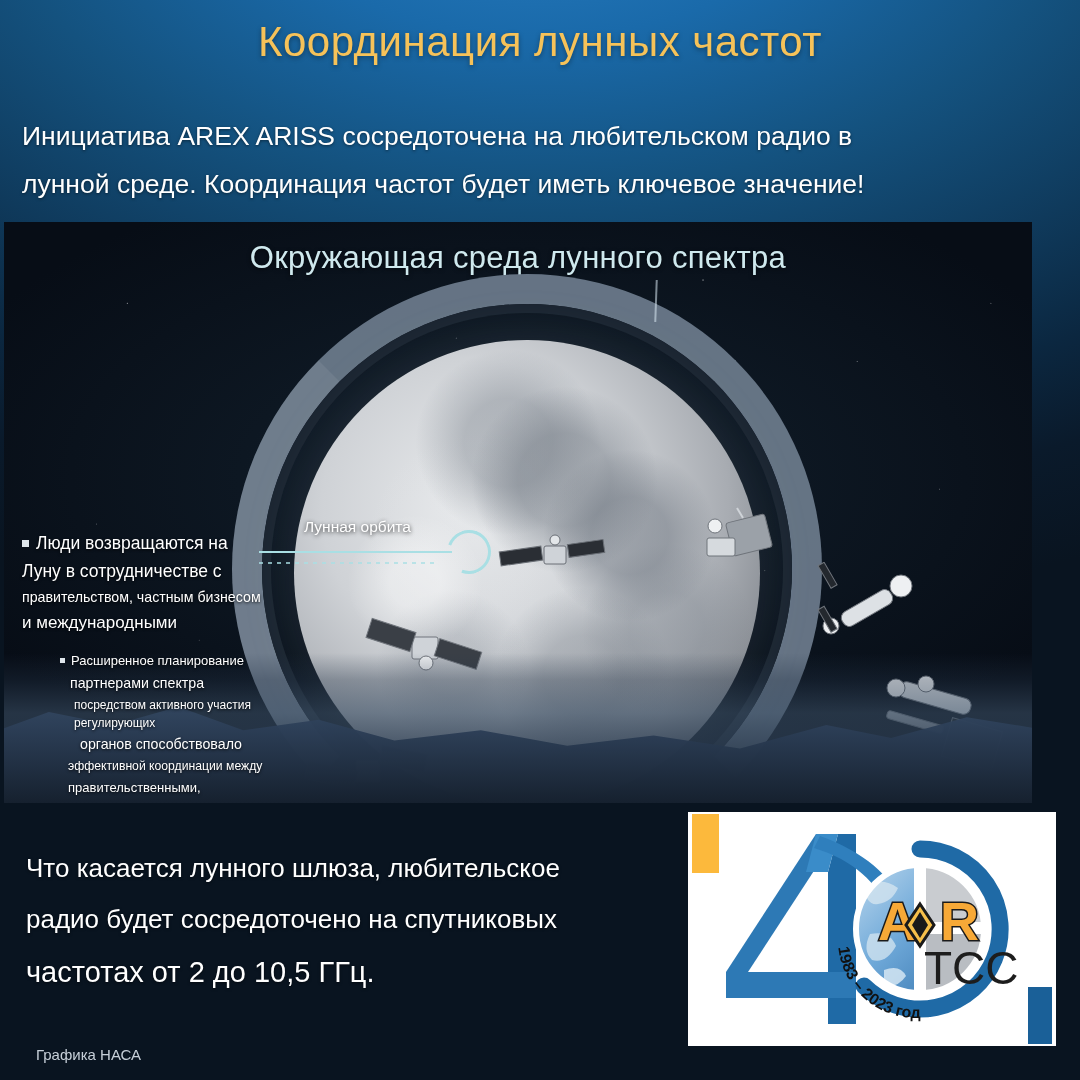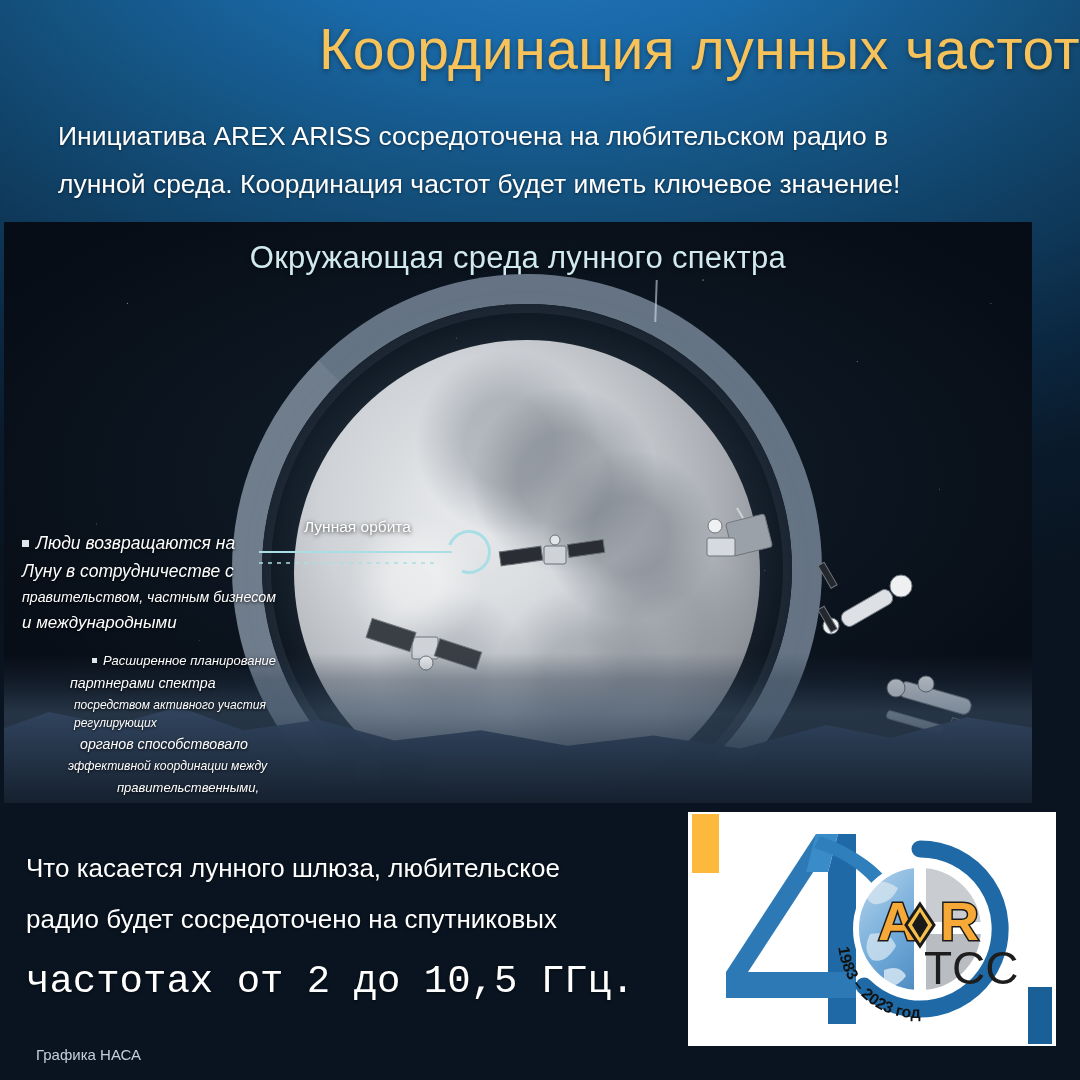--- a/index.html
+++ b/index.html
@@ -15,40 +15,40 @@
     font-family: "Liberation Sans", sans-serif;
     background:
       radial-gradient(ellipse 120% 70% at 50% -12%, #2a7fc4 0%, #1a6aaa 22%, #14527f 42%, #0f3a5c 60%, #0b2740 74%, #0a1a2b 86%, #091420 100%);
   }
 
   
   #title {
     position: absolute;
     left: 0; top: 20px;
     width: 1080px;
-    text-align: right;
+    text-align: center;
     color: #f6c259;
-    font-size: 57px;
+    font-size: 42px;
     font-weight: 400;
     letter-spacing: 0.5px;
     line-height: 1.05;
     text-shadow: 0 2px 5px rgba(0,0,0,.35);
   }
 
   
   #intro {
     position: absolute;
     left: 22px; top: 112px;
     width: 1010px;
     color: #ffffff;
     font-size: 26.5px;
     line-height: 1.82;
     text-shadow: 0 1px 3px rgba(0,0,0,.5);
   }
-  #intro div { white-space: nowrap; margin-left: 36px; }
+  #intro div { white-space: nowrap; }
 
   
   #graphic {
     position: absolute;
     left: 4px; top: 222px;
     width: 1028px;
     height: 581px;
     overflow: hidden;
     background:
       radial-gradient(ellipse 60% 55% at 50% 44%, #14202e 0%, #0d1722 45%, #070d16 100%);
@@ -186,32 +186,32 @@
   #callout-orbit .cdotline { left: 0px; top: 44px; width: 180px; }
   #callout-orbit .carc {
     left: 188px; top: 12px;
     border-color: #a9dfe4 #a9dfe4 #a9dfe4 transparent;
     transform: rotate(-25deg);
   }
 
   #callout-surface { left: 768px; top: 730px; }
 
   
-  #bullets { position: absolute; left: 18px; top: 308px; width: 286px; font-style: italic; }
+  #bullets { position: absolute; left: 18px; top: 308px; width: 286px; }
   .bullet-group { position: relative; }
   .bullet-line {
     color: #ffffff;
     text-shadow: 0 1px 3px rgba(0,0,0,.85);
     line-height: 1.5;
     margin-bottom: 2px;
   }
   .bl-18 { font-size: 17.5px; }
   .bl-17 { font-size: 17px; }
   .bl-14 { font-size: 14.2px; }
-  .bl-13 { font-size: 13px; text-align: center; }
+  .bl-13 { font-size: 13px; }
   .bl-11 { font-size: 12px; }
   .bl-12 { font-size: 12.2px; }
   .sq {
     display: inline-block;
     width: 7px; height: 7px;
     background: #dfe6ec;
     margin-right: 7px;
     vertical-align: 2px;
   }
   .sq-sm {
@@ -227,21 +227,21 @@
   #bottom-text {
     position: absolute;
     left: 26px; top: 843px;
     width: 640px;
     color: #ffffff;
     font-size: 26px;
     line-height: 1.95;
     text-shadow: 0 1px 3px rgba(0,0,0,.55);
   }
   #bottom-text div { white-space: nowrap; }
-  #bottom-text .big { font-size: 39px; font-family: Liberation Mono, monospace; }
+  #bottom-text .big { font-size: 29px; }
 
   #credit {
     position: absolute;
     left: 36px; top: 1046px;
     color: #c6cfd8;
     font-size: 15px;
   }
 
   
   #logo-card {
@@ -270,21 +270,21 @@
 </style>
 </head>
 <body>
 
 <div id="poster">
 
   <div id="title">Координация лунных частот</div>
 
   <div id="intro">
     <div>Инициатива AREX ARISS сосредоточена на любительском радио в</div>
-    <div>лунной среда. Координация частот будет иметь ключевое значение!</div>
+    <div>лунной среде. Координация частот будет иметь ключевое значение!</div>
   </div>
 
   <div id="graphic">
     <div class="starfield"></div>
 
     <div id="graphic-heading">Окружающая среда лунного спектра</div>
 
     <div class="ring" id="ring-outer"></div>
     <div class="ring" id="ring-outer-shade"></div>
     <div class="ring" id="ring-inner"></div>

